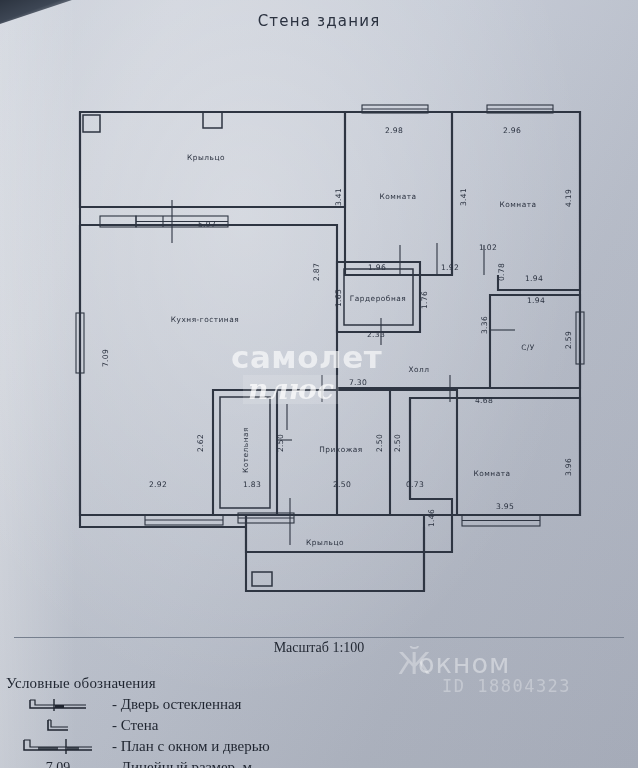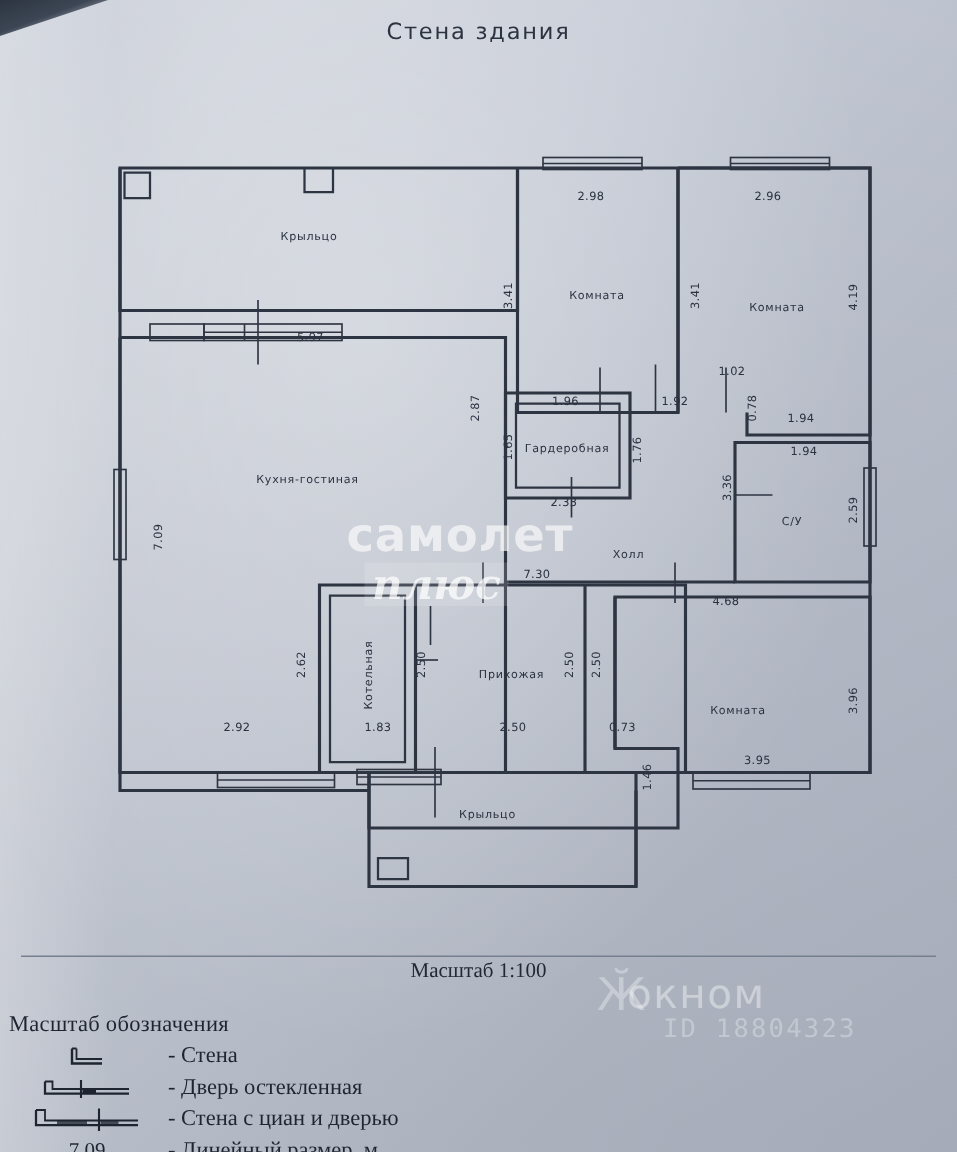--- a/index.html
+++ b/index.html
@@ -275,55 +275,55 @@
       <text class="room-label" x="341" y="452">Прихожая</text>
       <text class="room-label" x="492" y="476">Комната</text>
       <text class="room-label" x="325" y="545">Крыльцо</text>
     </g>
   </svg>
 
   <div id="scale-rule"></div>
   <div id="scale-text">Масштаб 1:100</div>
 
   <div id="legend">
-    <h4>Масштаб обозначения</h4>
-
-    <div class="leg-row">
-      <span class="leg-sym">
-        <svg width="36" height="16" viewBox="0 0 36 16">
-          <path d="M8,2 L8,12 L28,12" fill="none" stroke="#1f2530" stroke-width="1.6"></path>
-          <path d="M8,2 L11,2 M11,2 L11,9 L28,9" fill="none" stroke="#1f2530" stroke-width="1.2"></path>
-        </svg>
-      </span>
-      <span class="leg-txt">- Стена</span>
-    </div>
+    <h4>Условные обозначения</h4>
 
     <div class="leg-row">
       <span class="leg-sym">
         <svg width="64" height="16" viewBox="0 0 64 16">
           <path d="M4,3 L4,11 L60,11" fill="none" stroke="#1f2530" stroke-width="1.5"></path>
           <path d="M4,3 L9,3 L9,8 L60,8" fill="none" stroke="#1f2530" stroke-width="1.2"></path>
           <line x1="28" y1="2" x2="28" y2="14" stroke="#1f2530" stroke-width="1.4"></line>
           <rect x="29" y="8" width="9" height="3" fill="#1f2530"></rect>
         </svg>
       </span>
       <span class="leg-txt">- Дверь остекленная</span>
     </div>
 
     <div class="leg-row">
       <span class="leg-sym">
+        <svg width="36" height="16" viewBox="0 0 36 16">
+          <path d="M8,2 L8,12 L28,12" fill="none" stroke="#1f2530" stroke-width="1.6"></path>
+          <path d="M8,2 L11,2 M11,2 L11,9 L28,9" fill="none" stroke="#1f2530" stroke-width="1.2"></path>
+        </svg>
+      </span>
+      <span class="leg-txt">- Стена</span>
+    </div>
+
+    <div class="leg-row">
+      <span class="leg-sym">
         <svg width="76" height="18" viewBox="0 0 76 18">
           <path d="M4,2 L4,12 L72,12" fill="none" stroke="#1f2530" stroke-width="1.5"></path>
           <path d="M4,2 L10,2 L10,9 L72,9" fill="none" stroke="#1f2530" stroke-width="1.2"></path>
           <rect x="18" y="9" width="20" height="3" fill="#1f2530" opacity=".75"></rect>
           <line x1="46" y1="1" x2="46" y2="16" stroke="#1f2530" stroke-width="1.4"></line>
           <rect x="47" y="9" width="12" height="3" fill="#1f2530" opacity=".75"></rect>
         </svg>
       </span>
-      <span class="leg-txt">- Стена с циан и дверью</span>
+      <span class="leg-txt">- План с окном и дверью</span>
     </div>
 
     <div class="leg-row">
       <span class="leg-num">7.09</span>
       <span class="leg-txt">- Линейный размер, м</span>
     </div>
   </div>
 
   <div id="wm-plus">плюс</div>
   <div id="wm-samolet">самолет</div>

